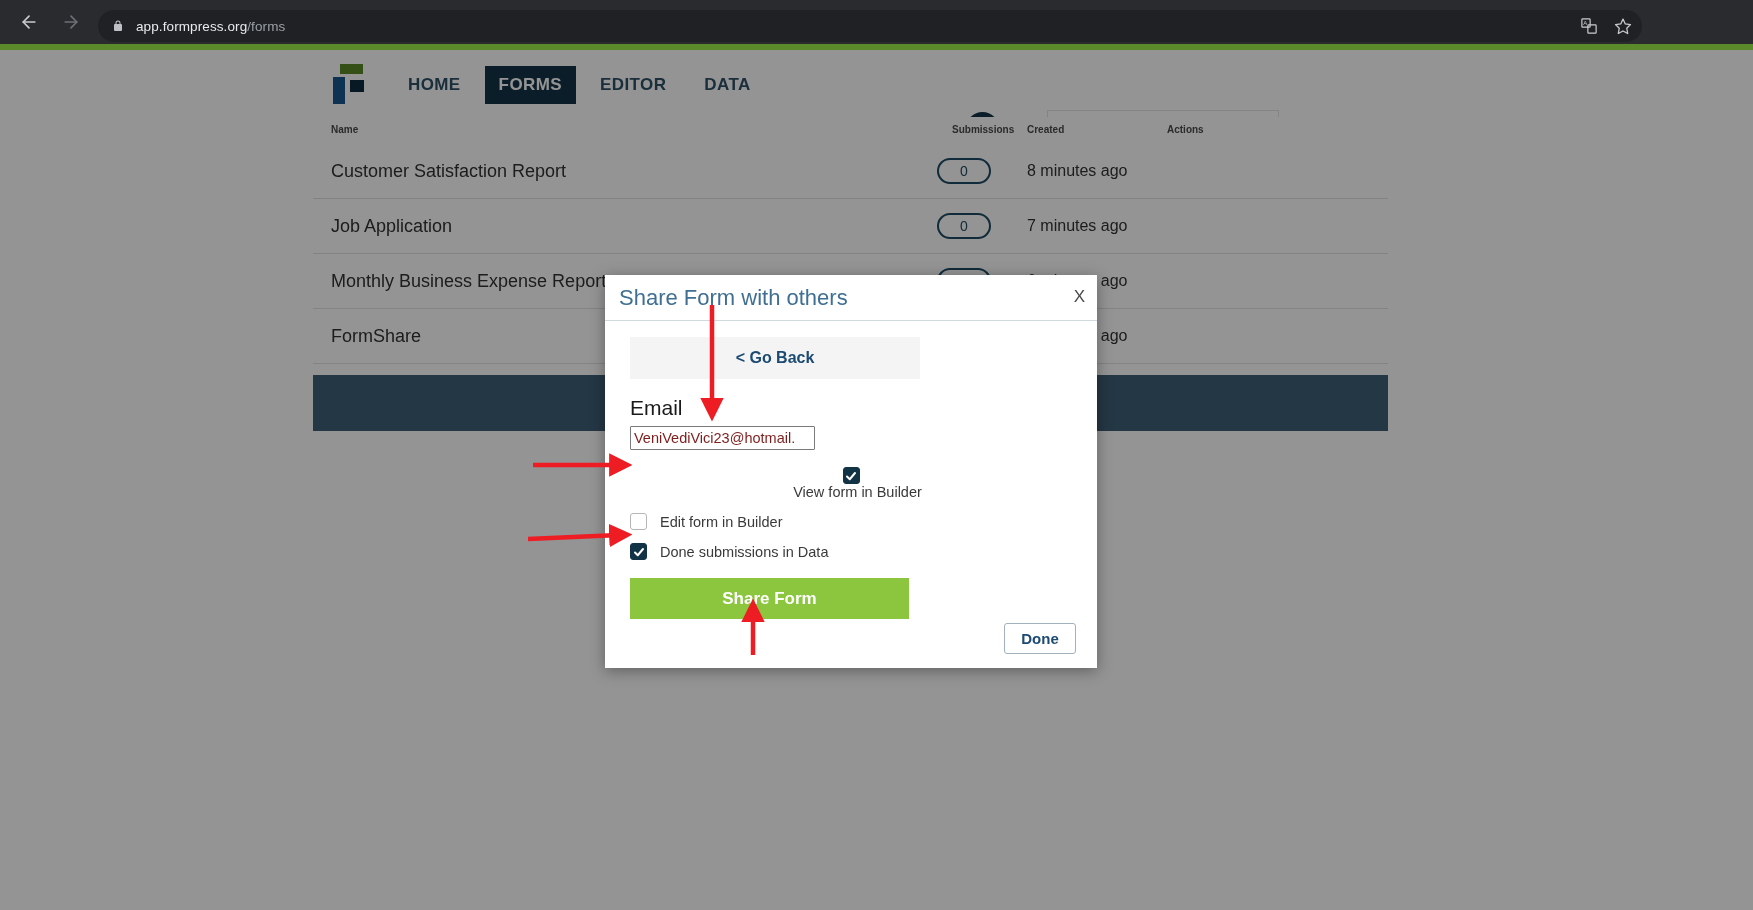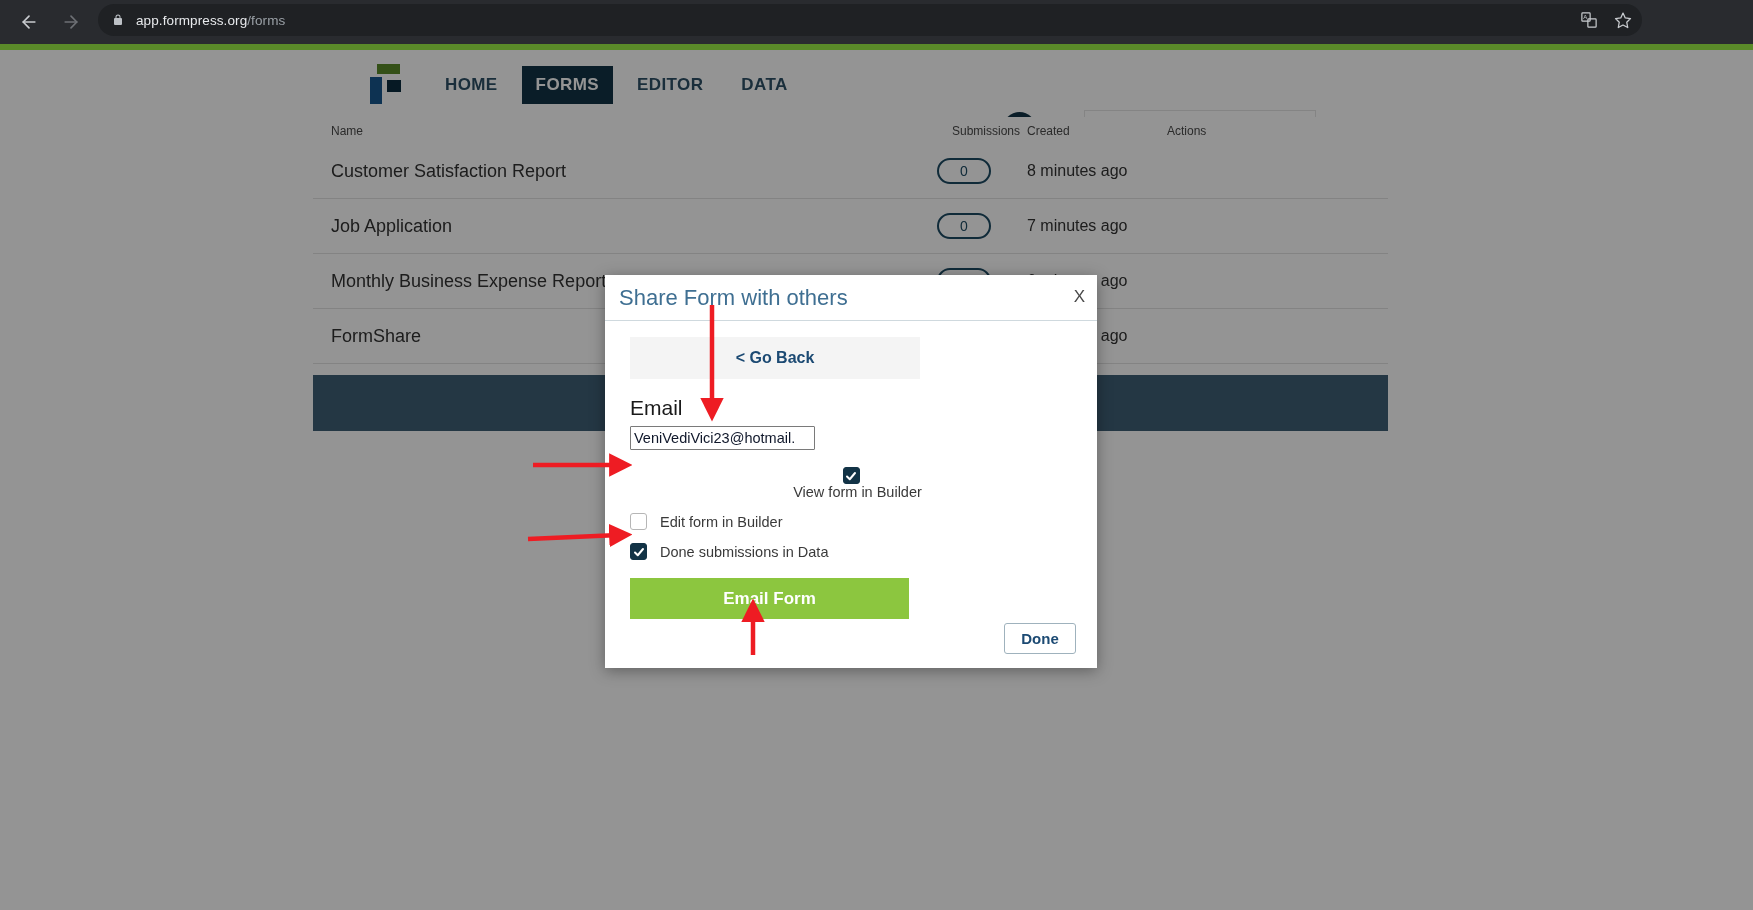--- a/index.html
+++ b/index.html
@@ -19,21 +19,21 @@
   .nav-btn {
     width: 34px; height: 34px; margin-left: 8px;
     display: flex; align-items: center; justify-content: center;
     color: #c9ccd0; border-radius: 50%;
   }
   .nav-btn.first { margin-left: 12px; }
   .nav-btn svg { display: block; }
   .nav-btn.disabled { color: #6d7075; }
 
   #omnibox {
-    position: absolute; left: 98px; top: 4px;
+    position: absolute; left: 98px; top: 10px;
     width: 1544px; height: 32px;
     background: #1f2124; border-radius: 16px;
     display: flex; align-items: center;
   }
   #lock-icon { margin-left: 14px; display: flex; align-items: center; }
   #url-text {
     margin-left: 12px; font-size: 13.5px; color: #e8eaed;
     letter-spacing: .1px; white-space: nowrap;
   }
   #url-text .path { color: #9aa0a6; }
@@ -51,21 +51,21 @@
 
   
   #page {
     position: absolute; left: 0; top: 50px; width: 1753px; height: 860px;
     background: #ffffff;
   }
 
   #app-header {
     position: absolute; left: 0; top: 0; width: 1500px; height: 69px;
     background: #ffffff;
-    display: flex; align-items: center; margin-left: 37px;
+    display: flex; align-items: center;
   }
   #logo {
     position: absolute; left: 331px; top: 14px; width: 32px; height: 40px;
   }
   #logo .bar-green { position: absolute; left: 9px;  top: 0px;  width: 23px; height: 10px; background: #5a8a29; }
   #logo .bar-blue  { position: absolute; left: 2px;  top: 13px; width: 12px; height: 27px; background: #17578e; }
   #logo .sq-navy   { position: absolute; left: 19px; top: 16px; width: 14px; height: 12px; background: #0c2b3e; }
 
   #main-nav {
     position: absolute; left: 394px; top: 0; height: 69px;
@@ -103,21 +103,21 @@
 
   
   #forms-table {
     position: absolute; left: 313px; top: 67px; width: 1075px;
   }
   #table-head {
     height: 27px; position: relative; background: #ffffff;
   }
   .th {
     position: absolute; top: 7px;
-    font-size: 12px; color: #4a4a4a; font-weight: 400;
+    font-size: 10px; color: #4a4a4a; font-weight: 700;
   }
   .th.c-name  { left: 18px; }
   .th.c-subs  { left: 624px; margin-left: 15px; }
   .th.c-created { left: 714px; }
   .th.c-actions { left: 854px; }
 
   .trow {
     position: relative; height: 55px;
     border-bottom: 1px solid #e2e2e2;
     background: #ffffff;
@@ -178,21 +178,21 @@
   #go-back-label {
     font-size: 16px; font-weight: 700; color: #1c4a73;
   }
   #email-label {
     margin-top: 17px; font-size: 21px; color: #1a1a1a;
   }
   #email-input {
     margin-top: 6px; width: 185px; height: 24px;
     border: 1px solid #7a7a7a; background: #ffffff;
     font-family: "Liberation Sans", sans-serif;
-    font-size: 14.5px; color: #0f172a; padding: 8px 3px;
+    font-size: 14.5px; color: #7f1d1d; padding: 8px 3px;
     border-radius: 1px;
   }
   .check-row {
     display: flex; align-items: center; margin-top: 13px;
   }
   .check-row.first { margin-top: 17px; flex-direction: column; }
   .cbox {
     width: 17px; height: 17px; border-radius: 3px;
     display: flex; align-items: center; justify-content: center;
     flex: 0 0 auto;
@@ -369,21 +369,21 @@
 
     <div class="check-row">
       <span class="cbox on">
         <svg width="12" height="12" viewBox="0 0 24 24" fill="none" stroke="#ffffff" stroke-width="4" stroke-linecap="round" stroke-linejoin="round">
             <polyline points="4 13 9.5 18.5 20 6"></polyline>
           </svg>
       </span>
       <span class="check-label">Done submissions in Data</span>
     </div>
 
-    <button id="share-form-button">Email Form</button>
+    <button id="share-form-button">Share Form</button>
   </div>
 
   <button id="done-button">Done</button>
 </div>
 
 <svg id="annotations" viewBox="0 0 1753 910">
   <defs>
     <marker id="arrowhead" markerWidth="5.2" markerHeight="5.2" refX="2.2" refY="2.6" orient="auto">
       <polygon points="0,0 5.2,2.6 0,5.2" fill="#ee1c23"></polygon>
     </marker>

